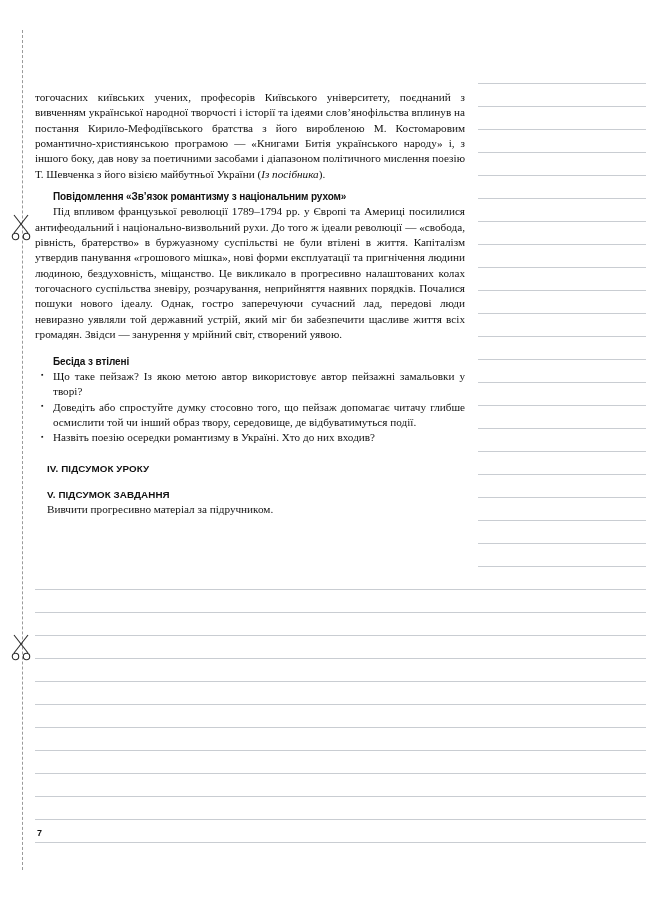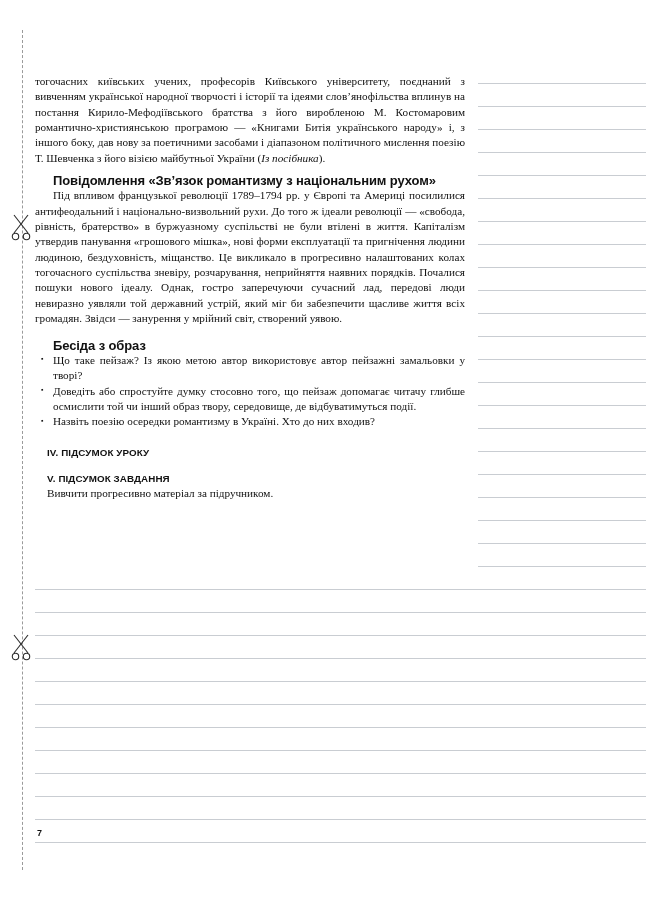--- a/index.html
+++ b/index.html
@@ -52,39 +52,39 @@
     height: 0;
     border-top: 1px solid #c9cdd2;
   }
   .rule.short { left: 478px; width: 168px; }
   .rule.full  { left: 35px;  width: 611px; }
 
   
   #col {
     position: absolute;
     left: 35px;
-    top: 74px;
+    top: 90px;
     width: 430px;
   }
 
   p.body {
     margin: 0;
     font-size: 11.2px;
     line-height: 15.35px;
     text-align: justify;
     text-indent: 18px;
     -webkit-hyphens: manual;
     hyphens: manual;
   }
   p.body.noindent { text-indent: 0; }
 
   h3.sec {
     margin: 0;
     font-family: "Liberation Sans", "DejaVu Sans", sans-serif;
-    font-size: 13px;
+    font-size: 10px;
     font-weight: bold;
     line-height: 15.35px;
     letter-spacing: -0.1px;
   }
   h3.sec.indent { padding-left: 18px; }
 
   h3.roman {
     margin: 0;
     font-family: Liberation Sans, sans-serif;
     font-size: 9.8px;
@@ -198,21 +198,21 @@
     <p class="body noindent"><span>тогочасних київських учених, професорів Київського університету, поєднаний з вивченням української народної творчості і історії та ідеями слов’янофільства вплинув на постання Кирило-Мефодіївського братства з його виробленою М. Костомаровим романтично-християнською програмою — «Книгами Битія українського народу» і, з іншого боку, дав нову за поетичними засобами і діапазоном політичного мислення поезію Т. Шевченка з його візією майбутньої України (</span><i>Із посібника</i><span>).</span></p>
 
     <div class="spacer-s"></div>
 
     <h3 class="sec indent">Повідомлення «Зв’язок романтизму з національним рухом»</h3>
 
     <p class="body">Під впливом французької революції 1789–1794 рр. у Європі та Америці посилилися антифеодальний і національно-визвольний рухи. До того ж ідеали революції — «свобода, рівність, братерство» в буржуазному суспільстві не були втілені в життя. Капіталізм утвердив панування «грошового мішка», нові форми експлуатації та пригнічення людини людиною, бездуховність, міщанство. Це викликало в прогресивно налаштованих колах тогочасного суспільства зневіру, розчарування, неприйняття наявних порядків. Почалися пошуки нового ідеалу. Однак, гостро заперечуючи сучасний лад, передові люди невиразно уявляли той державний устрій, який міг би забезпечити щасливе життя всіх громадян. Звідси — занурення у мрійний світ, створений уявою.</p>
 
     <div class="spacer-m"></div>
 
-    <h3 class="sec indent">Бесіда з образ</h3>
+    <h3 class="sec indent">Бесіда з втілені</h3>
 
     <ul class="qlist">
       <li>Що таке пейзаж? Із якою метою автор використовує автор пейзажні замальовки у творі?</li>
       <li>Доведіть або спростуйте думку стосовно того, що пейзаж допомагає читачу глибше осмислити той чи інший образ твору, середовище, де відбуватимуться події.</li>
       <li>Назвіть поезію осередки романтизму в Україні. Хто до них входив?</li>
     </ul>
 
     <div class="spacer-l"></div>
 
     <h3 class="roman">IV. ПІДСУМОК УРОКУ</h3>

